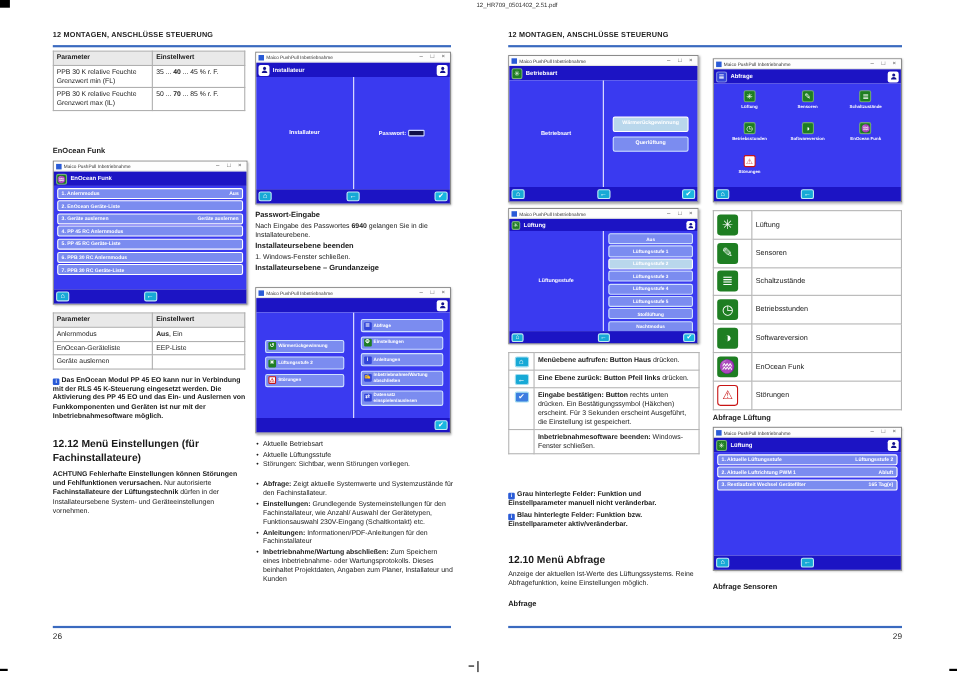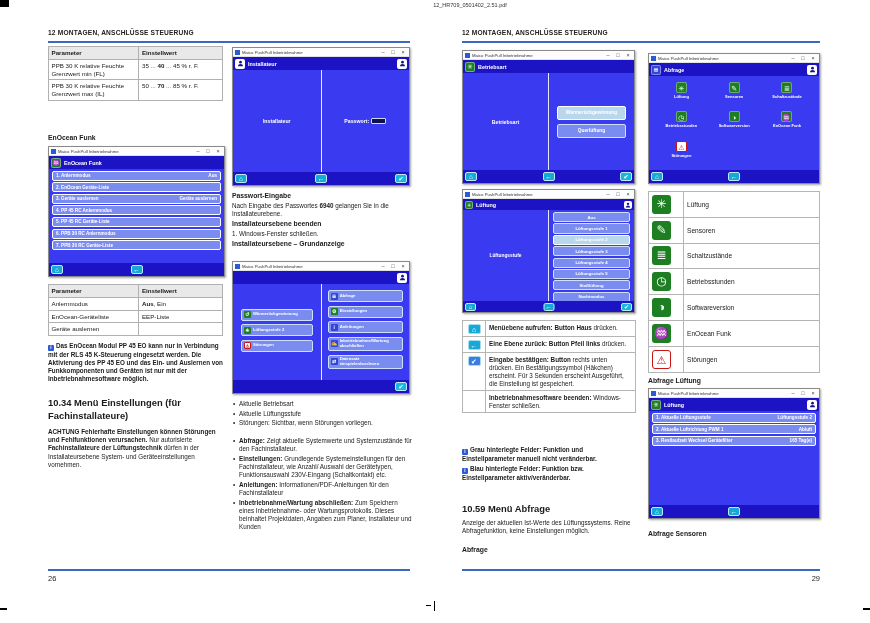--- a/index.html
+++ b/index.html
@@ -217,21 +217,21 @@
       <td><span></span></td>
     </tr>
   </tbody>
     </table>
 </div>
 
 <div class="docblock note" style="left:48px;top:342px;width:177px;">
   <span class="infoicon">i</span><span>Das EnOcean Modul PP 45 EO kann nur in Verbindung mit der RLS 45 K-Steuerung eingesetzt werden. Die Aktivierung des PP 45 EO und das Ein- und Auslernen von Funkkomponenten und Geräten ist nur mit der Inbetriebnahmesoftware möglich.</span>
 </div>
 
-<div class="docblock h-sec" style="left:48px;top:397px;width:176px;">10.34 Menü Einstellungen (für Fachinstallateure)</div>
+<div class="docblock h-sec" style="left:48px;top:397px;width:176px;">12.12 Menü Einstellungen (für Fachinstallateure)</div>
 <div class="docblock" style="left:48px;top:428px;width:177px;">
   <span class="b">ACHTUNG Fehlerhafte Einstellungen können Störungen und Fehlfunktionen verursachen.</span>
   <span>Nur autorisierte </span><span class="b">Fachinstallateure der Lüftungstechnik</span><span> dürfen in der Installateursebene System- und Geräteeinstellungen vornehmen.</span>
 </div>
 
 <div class="appwin" style="left:232px;top:47px;width:178px;height:139px;">
   <div class="titlebar">
     <span class="wicon"></span>
     <span class="wtitle">Maico PushPull Inbetriebnahme</span>
     <span class="wctrl">–</span>
@@ -457,21 +457,21 @@
     </table>
 </div>
 
 <div class="docblock note" style="left:462px;top:446px;width:175px;">
   <span class="infoicon">i</span><span>Grau hinterlegte Felder: Funktion und Einstellparameter manuell nicht veränderbar.</span>
 </div>
 <div class="docblock note" style="left:462px;top:465px;width:175px;">
   <span class="infoicon">i</span><span>Blau hinterlegte Felder: Funktion bzw. Einstellparameter aktiv/veränderbar.</span>
 </div>
 
-<div class="docblock h-sec" style="left:462px;top:503px;width:175px;">10.59 Menü Abfrage</div>
+<div class="docblock h-sec" style="left:462px;top:503px;width:175px;">12.10 Menü Abfrage</div>
 <div class="docblock" style="left:462px;top:519px;width:176px;">Anzeige der aktuellen Ist-Werte des Lüftungssystems. Reine Abfragefunktion, keine Einstellungen möglich.</div>
 <div class="docblock h-small" style="left:462px;top:546px;">Abfrage</div>
 
 <div class="appwin" style="left:648px;top:53px;width:172px;height:131px;">
   <div class="titlebar">
     <span class="wicon"></span>
     <span class="wtitle">Maico PushPull Inbetriebnahme</span>
     <span class="wctrl">–</span>
     <span class="wctrl">□</span>
     <span class="wctrl">×</span>

